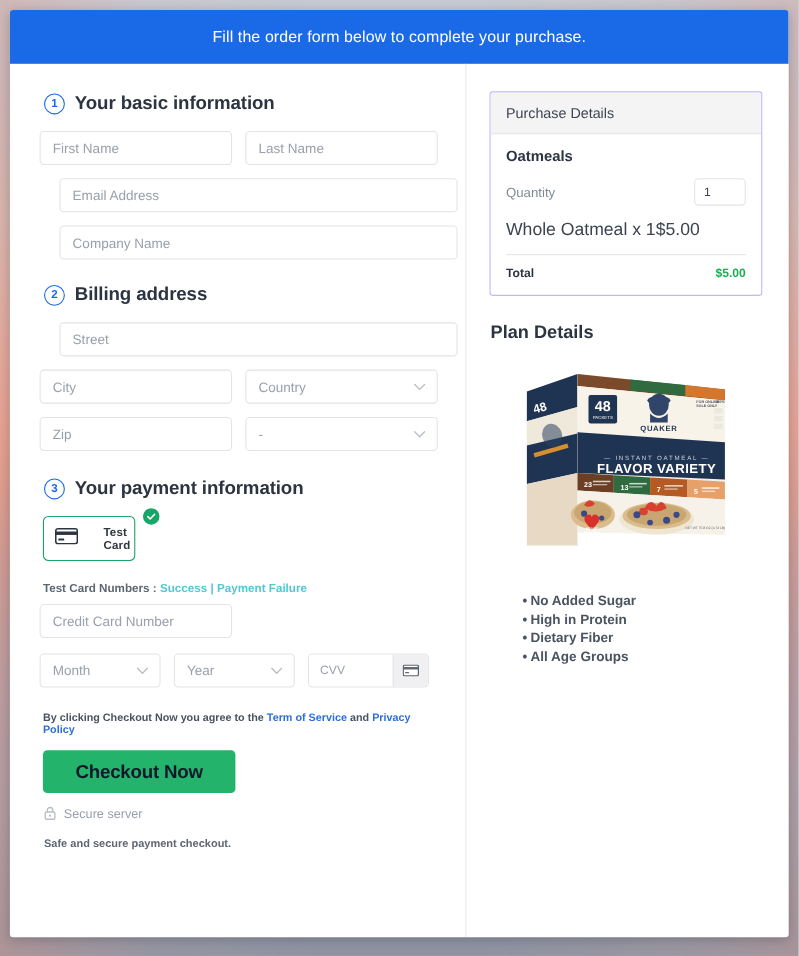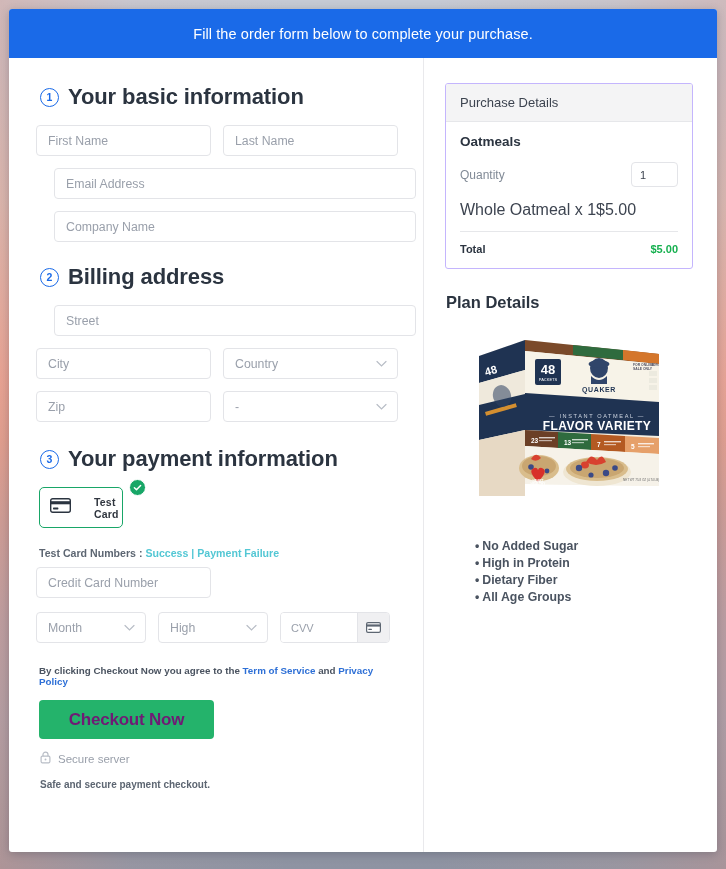--- a/index.html
+++ b/index.html
@@ -102,21 +102,21 @@
     border-radius: 50%;
     color: #1a6ae8;
     font-size: 10.5px;
     display: flex;
     align-items: center;
     justify-content: center;
     flex: 0 0 auto;
     font-weight: 600;
   }
   .sec-title {
-    font-size: 22px;
+    font-size: 17px;
     color: #2b3440;
     font-weight: 700;
     letter-spacing: -0.1px;
   }
 
   
   .row {
     display: flex;
     gap: 12px;
     margin-bottom: 12px;
@@ -232,21 +232,21 @@
   }
   .terms a { color: #2d6fd6; text-decoration: none; }
 
   .checkout {
     margin: 13px 0 0 3px;
     width: 175px;
     height: 39px;
     background: #24b36b;
     border: none;
     border-radius: 4px;
-    color: #701a75;
+    color: #0f172a;
     font-size: 17px;
     font-weight: 700;
     font-family: "Liberation Sans", sans-serif;
     cursor: pointer;
     letter-spacing: -0.2px;
   }
 
   .secure {
     display: flex;
     align-items: center;
@@ -443,21 +443,21 @@
       <div class="triple">
         <div class="selwrap my">
           <div class="fld">Month</div>
           <span class="chev">
             <svg width="11" height="7" viewBox="0 0 11 7">
                 <path d="M1 1l4.5 4.5L10 1" stroke="#b8bdc6" stroke-width="1.2" fill="none" stroke-linecap="round"></path>
               </svg>
           </span>
         </div>
         <div class="selwrap my">
-          <div class="fld">High</div>
+          <div class="fld">Year</div>
           <span class="chev">
             <svg width="11" height="7" viewBox="0 0 11 7">
                 <path d="M1 1l4.5 4.5L10 1" stroke="#b8bdc6" stroke-width="1.2" fill="none" stroke-linecap="round"></path>
               </svg>
           </span>
         </div>
         <div class="cvvgroup">
           <input class="cvvin" type="text" placeholder="CVV" style="">
           <span class="cvvbtn">
             <svg width="15" height="11" viewBox="0 0 15 11">

